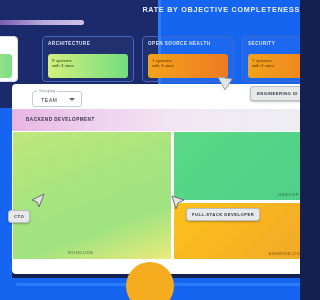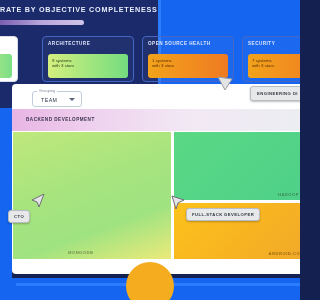--- a/index.html
+++ b/index.html
@@ -20,21 +20,21 @@
     position:absolute; left:160px; top:0; width:140px; height:108px;
     background:#1565f0;
   }
   #header-blue-edge {
     position:absolute; left:158px; top:0; width:3px; height:108px;
     background:#2b7cff;
   }
 
   #title {
     position:absolute; left:0; top:5px; width:300px;
-    text-align:left;
+    text-align:right;
     font-size:7.2px; letter-spacing:0.75px; font-weight:600;
     color:#e8ecfb;
     z-index:6;
   }
 
   #progress-track {
     position:absolute; left:-8px; top:20px; width:92px; height:5px;
     border-radius:3px;
     background:linear-gradient(90deg,#6f4fa8 0%, #b9a8dc 55%, #cfc3e8 100%);
     z-index:6;

